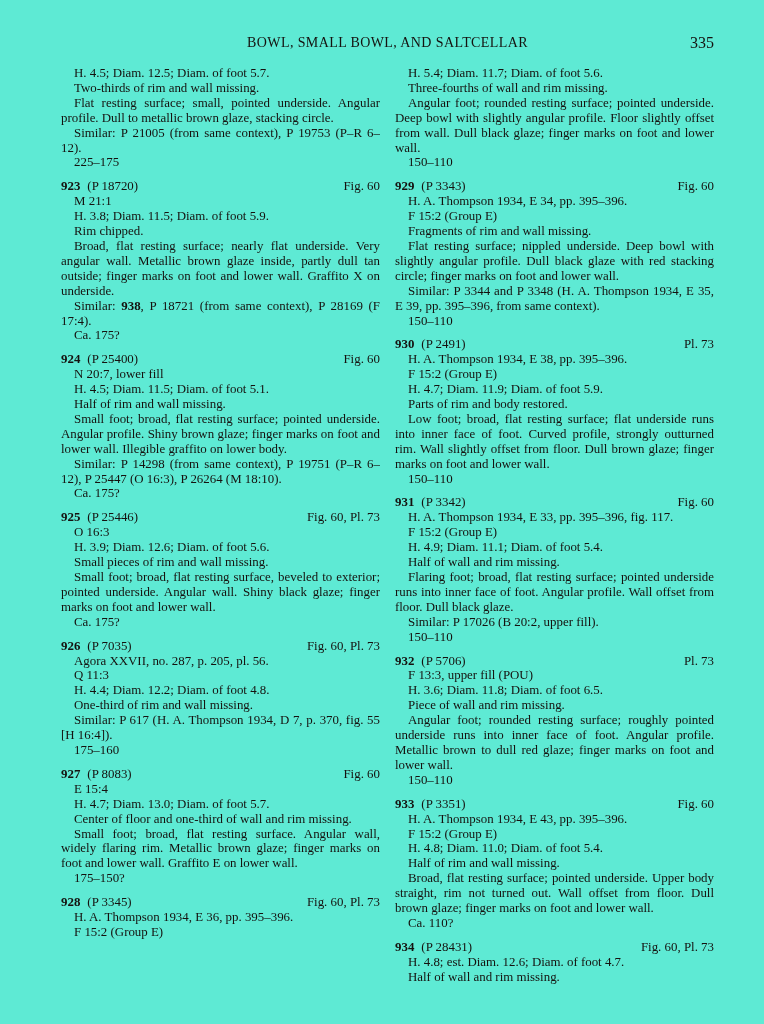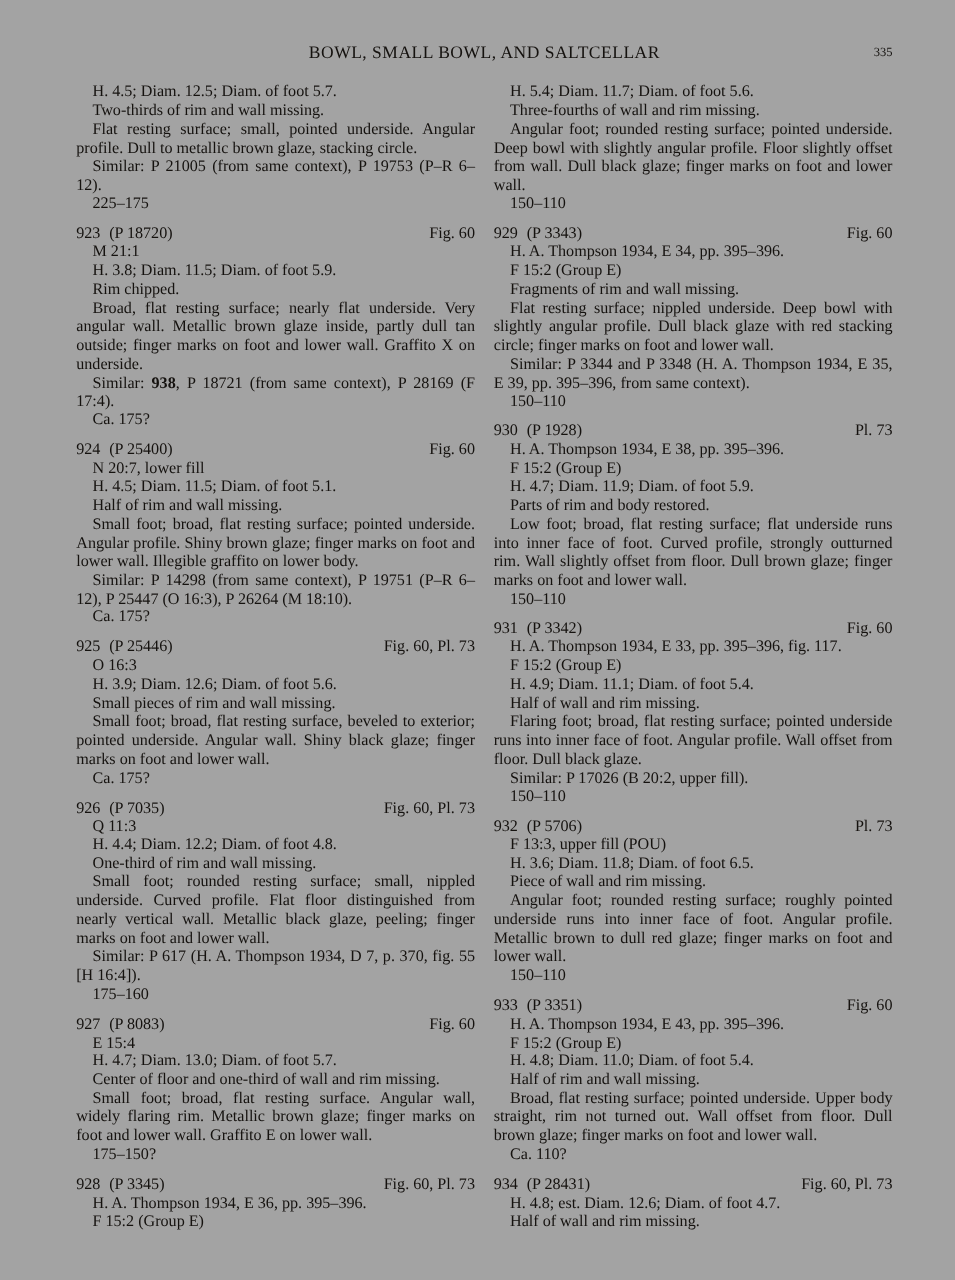--- a/index.html
+++ b/index.html
@@ -3,30 +3,30 @@
 <meta charset="utf-8">
 <style>
   html,body { margin:0; padding:0; }
   body {
     width:764px; height:1024px;
     background:#ffffff; color:#15120f;
     font-family:"Liberation Serif", serif;
     font-size:12.9px; line-height:14.9px;
     -webkit-font-smoothing:antialiased;
   }
-  .page { position:relative; width:764px; height:1024px; background:#a3a3a3; overflow:hidden; }
+  .page { position:relative; width:764px; height:1024px; background:#5eead4; overflow:hidden; }
   .header { position:absolute; top:36px; left:61px; width:653px; height:18px; }
   .running-head { display:block; text-align:center; font-size:14px; letter-spacing:0.4px; }
-  .page-number { position:absolute; right:0; top:0; font-size:10px; }
+  .page-number { position:absolute; right:0; top:0; font-size:16px; }
   .columns { position:absolute; top:66px; left:61px; width:653px; display:flex; gap:15px; }
   .column { width:319px; }
   .entry { margin:0; }
   .entry.numbered { margin-top:9px; }
   .ehead { display:flex; justify-content:space-between; }
-  .enum { font-weight:normal; margin-right:7px; }
+  .enum { font-weight:bold; margin-right:7px; }
   .b { font-weight:bold; }
   .i { }
   .ln { padding-left:13px; }
   .pp { text-indent:13px; text-align:justify; }
 </style>
 </head>
 <body>
 
 <div class="page">
   <div class="header">
@@ -75,24 +75,24 @@
           <div class="ln">H. 3.9; Diam. 12.6; Diam. of foot 5.6.</div>
           <div class="ln">Small pieces of rim and wall missing.</div>
           <div class="pp">Small foot; broad, flat resting surface, beveled to exterior; pointed underside.  Angular wall.  Shiny black glaze; finger marks on foot and lower wall.</div>
           <div class="ln"><span class="i">Ca.</span><span> 175?</span></div>
         </div>
         <div class="entry numbered">
           <div class="ehead">
             <span><span class="enum">926</span><span>(P 7035)</span></span>
             <span>Fig. 60, Pl. 73</span>
           </div>
+          <div class="ln"><span class="i">Agora</span><span> XXVII, no. 287, p. 205, pl. 56.</span></div>
           <div class="ln">Q 11:3</div>
           <div class="ln">H. 4.4; Diam. 12.2; Diam. of foot 4.8.</div>
           <div class="ln">One-third of rim and wall missing.</div>
-          <div class="pp">Small foot; rounded resting surface; small, nippled underside.  Curved profile.  Flat floor distinguished from nearly vertical wall.  Metallic black glaze, peeling; finger marks on foot and lower wall.</div>
           <div class="pp">Similar: P 617 (H. A. Thompson 1934, D 7, p. 370, fig. 55 [H 16:4]).</div>
           <div class="ln">175–160</div>
         </div>
         <div class="entry numbered">
           <div class="ehead">
             <span><span class="enum">927</span><span>(P 8083)</span></span>
             <span>Fig. 60</span>
           </div>
           <div class="ln">E 15:4</div>
           <div class="ln">H. 4.7; Diam. 13.0; Diam. of foot 5.7.</div>
@@ -123,21 +123,21 @@
           </div>
           <div class="ln">H. A. Thompson 1934, E 34, pp. 395–396.</div>
           <div class="ln">F 15:2 (Group E)</div>
           <div class="ln">Fragments of rim and wall missing.</div>
           <div class="pp">Flat resting surface; nippled underside.  Deep bowl with slightly angular profile.  Dull black glaze with red stacking circle; finger marks on foot and lower wall.</div>
           <div class="pp">Similar: P 3344 and P 3348 (H. A. Thompson 1934, E 35, E 39, pp. 395–396, from same context).</div>
           <div class="ln">150–110</div>
         </div>
         <div class="entry numbered">
           <div class="ehead">
-            <span><span class="enum">930</span><span>(P 1928)</span></span>
+            <span><span class="enum">930</span><span>(P 2491)</span></span>
             <span>Pl. 73</span>
           </div>
           <div class="ln">H. A. Thompson 1934, E 38, pp. 395–396.</div>
           <div class="ln">F 15:2 (Group E)</div>
           <div class="ln">H. 4.7; Diam. 11.9; Diam. of foot 5.9.</div>
           <div class="ln">Parts of rim and body restored.</div>
           <div class="pp">Low foot; broad, flat resting surface; flat underside runs into inner face of foot.  Curved profile, strongly outturned rim.  Wall slightly offset from floor.  Dull brown glaze; finger marks on foot and lower wall.</div>
           <div class="ln">150–110</div>
         </div>
         <div class="entry numbered">

